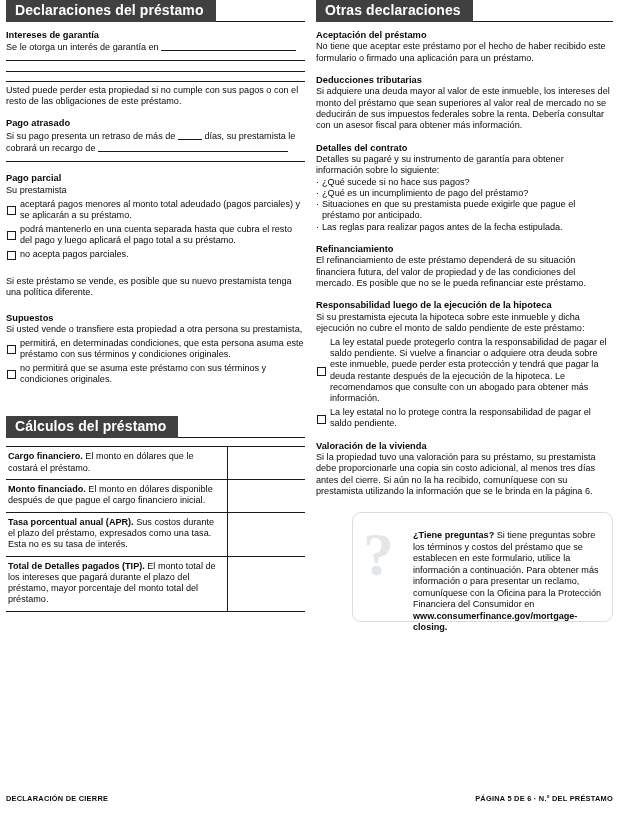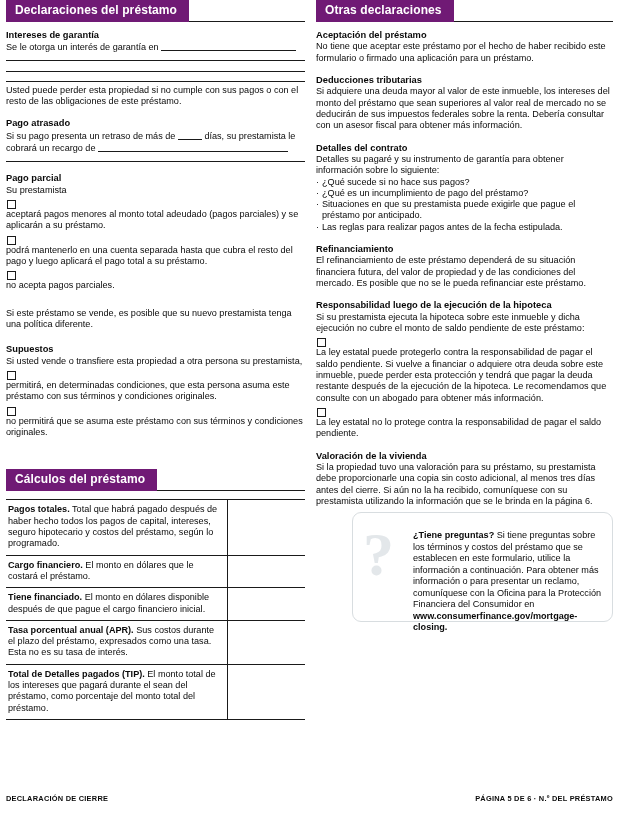--- a/index.html
+++ b/index.html
@@ -14,22 +14,22 @@
   }
   .page{position:relative;width:619px;height:835px;}
   .col{position:absolute;top:0;}
   .col-left{left:6px;width:299px;}
   .col-right{left:316px;width:297px;}
 
   
   .sec-head{position:relative;height:22px;margin-bottom:8px;}
   .sec-head .tab{
     display:inline-block;
-    background:#701a75;color:#ffffff;
-    font-size:12px;font-weight:bold;
+    background:#404040;color:#ffffff;
+    font-size:14px;font-weight:bold;
     padding:4px 12px 5px 9px;
     line-height:13px;
     letter-spacing:.1px;
   }
   .sec-head .rule{
     position:absolute;left:0;right:0;bottom:0;
     border-bottom:1.6px solid #1a1a1a;
     z-index:-1;
   }
 
@@ -41,21 +41,21 @@
   
   .fill-line{border-bottom:1.1px solid #1a1a1a;height:0;margin:6px 0 0 0;}
   .fill-inline{
     display:inline-block;
     border-bottom:1.1px solid #1a1a1a;
     height:9px;vertical-align:-1px;
   }
   .hr-heavy{border-bottom:1.6px solid #1a1a1a;height:0;margin:6px 0 0 0;}
 
   
-  .cbrow{display:flex;align-items:flex-start;margin-top:2.5px;flex-direction:column;}
+  .cbrow{display:flex;align-items:center;margin-top:2.5px;}
   .cb{
     flex:0 0 auto;
     width:7px;height:7px;
     border:1.1px solid #1a1a1a;
     margin:1.6px 4px 0 1px;
     background:#fff;
   }
   .cbtext{font-size:9.1px;line-height:11.3px;flex:1;}
 
   
@@ -172,50 +172,43 @@
     </div>
 
     <div class="sec-head" style="margin-top:31px">
       <span class="tab">Cálculos del préstamo</span>
       <div class="rule"></div>
     </div>
 
     <div class="calc-table">
       <div class="calc-row">
         <div class="calc-desc">
-          <b>Pagos totales.</b>
-          <span>Total que habrá pagado después de haber hecho todos los pagos de capital, intereses, seguro hipotecario y costos del préstamo, según lo programado.</span>
-        </div>
-        <div class="calc-val"></div>
-      </div>
-      <div class="calc-row">
-        <div class="calc-desc">
           <b>Cargo financiero.</b>
           <span>El monto en dólares que le costará el préstamo.</span>
         </div>
         <div class="calc-val"></div>
       </div>
       <div class="calc-row">
         <div class="calc-desc">
-          <b>Tiene financiado.</b>
+          <b>Monto financiado.</b>
           <span>El monto en dólares disponible después de que pague el cargo financiero inicial.</span>
         </div>
         <div class="calc-val"></div>
       </div>
       <div class="calc-row">
         <div class="calc-desc">
           <b>Tasa porcentual anual (APR).</b>
           <span>Sus costos durante el plazo del préstamo, expresados como una tasa. Esta no es su tasa de interés.</span>
         </div>
         <div class="calc-val"></div>
       </div>
       <div class="calc-row">
         <div class="calc-desc">
           <b>Total de Detalles pagados (TIP).</b>
-          <span>El monto total de los intereses que pagará durante el sean del préstamo, como porcentaje del monto total del préstamo.</span>
+          <span>El monto total de los intereses que pagará durante el plazo del préstamo, mayor porcentaje del monto total del préstamo.</span>
         </div>
         <div class="calc-val"></div>
       </div>
     </div>
   </div>
 
   <div class="col col-right">
 
     <div class="sec-head">
       <span class="tab">Otras declaraciones</span>

